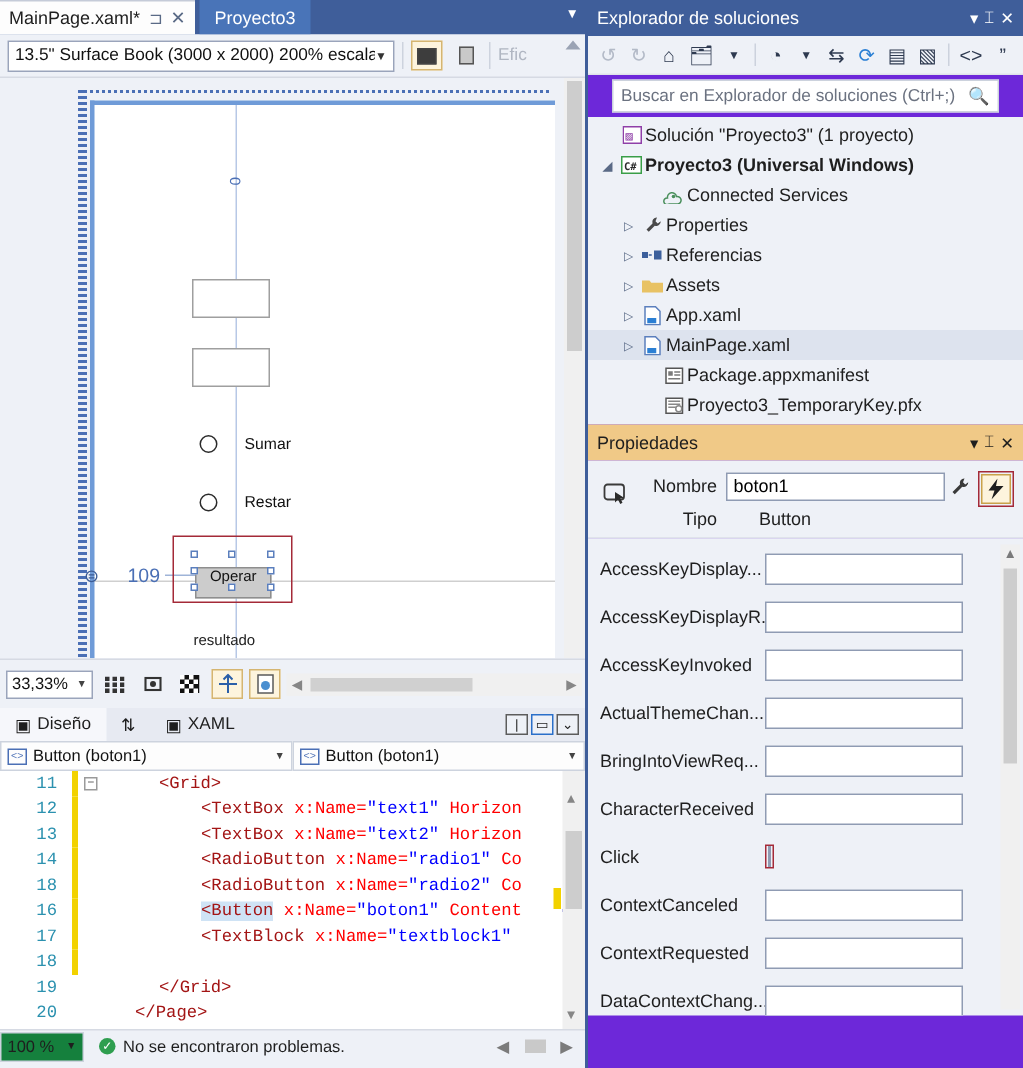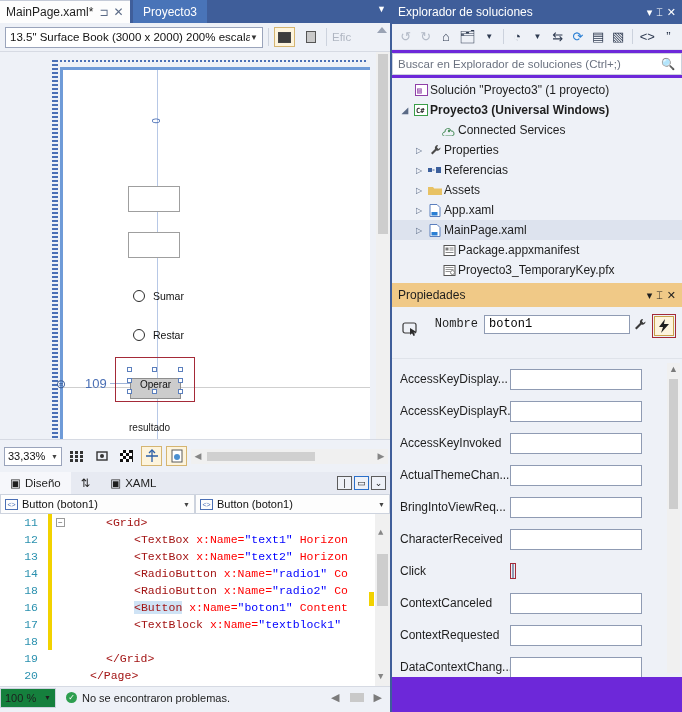--- a/index.html
+++ b/index.html
@@ -55,21 +55,21 @@
   .zero-lbl { position:absolute; left:150px; top:66px; font-size:10px; color:#4a6fb5;
               writing-mode: vertical-rl; }
   .m366 { position:absolute; left:149px; top:182px; font-size:10px; color:#4a6fb5;
           writing-mode: vertical-rl; letter-spacing:0px;}
   .m109 { position:absolute; left:85px; top:324px; font-size:13px; color:#4a6fb5;}
   .m109-tick { position:absolute; left:110px; top:331px; width:25px; height:1px; background:#9fb4d8;}
   .m109-icon { position:absolute; left:56px; top:325px; width:14px; height:12px; color:#3c5c96; font-size:12px;}
   .tbox { position:absolute; border:1px solid #9f9f9f; background:#fff; width:52px; height:26px; }
   .tbox.t1 { left:128px; top:134px; }
   .tbox.t2 { left:128px; top:180px; }
-  .radio { position:absolute; display:flex; align-items:center; gap:8px; font-size:10.5px; color:#111; }
+  .radio { position:absolute; display:flex; align-items:center; gap:18px; font-size:10.5px; color:#111; }
   .radio .dot { width:12px; height:12px; border:1.6px solid #2b2b2b; border-radius:50%; }
   .radio.r1 { left:133px; top:238px; }
   .radio.r2 { left:133px; top:277px; }
   .sel-outline { position:absolute; left:115px; top:305px; width:80px; height:45px; border:1.5px solid #a42a38; }
   .btn-operar { position:absolute; left:130px; top:326px; width:51px; height:21px;
                 background:#cccccc; border:1px solid #8e8e8e; display:flex; align-items:flex-start;
                 justify-content:center; font-size:10px; color:#111; }
   .handle { position:absolute; width:5px; height:5px; background:#ffffff; border:1px solid #5b7fbd; }
   .resultado { position:absolute; left:129px; top:370px; font-size:10px; color:#222; }
 
@@ -143,35 +143,35 @@
   .panel-head.prop { background:#f0c987; color:#1e1e1e; }
   .panel-head .ctl { margin-left:4px; font-size:11px; }
   .panel-head .title { flex:1; }
 
   .sol-toolbar { height:26px; background:#eef1f7; display:flex; align-items:center; gap:7px; padding:0 7px;
                  border-bottom:1px solid #dfe3ea; color:#2e3a50; font-size:13px;}
   .sol-toolbar .tb { width:16px; display:flex; align-items:center; justify-content:center;}
   .sol-toolbar .dis { color:#b3bac7; }
   .sol-sep { width:1px; height:15px; background:#ccd2dd;}
 
-  .sol-search { height:22px; background:#ffffff; border:1px solid #ccd2dd; margin:3px 0; display:flex;
+  .sol-search { height:22px; background:#ffffff; border:1px solid #ccd2dd; margin:3px 16px; display:flex;
                 align-items:center; padding:0 5px; font-size:11.5px; color:#6b7280; }
   .sol-search .mag { margin-left:auto; color:#2b2b2b; }
 
   .tree { padding:2px 0 0 0; background:#eef1f7; height:205px; overflow:hidden;}
   .trow { height:20px; display:flex; align-items:center; font-size:12px; color:#1e1e1e; padding-left:6px; }
   .trow.sel { background:#dde3ee; }
   .trow .exp { width:14px; text-align:center; font-size:8px; color:#5a6a86; }
   .trow .ico { width:18px; display:flex; align-items:center; justify-content:center; font-size:11px; }
   .trow.bold { font-weight:bold; }
   .ind1 { padding-left:6px; } .ind2 { padding-left:20px; } .ind3 { padding-left:34px; }
 
   
   .prop-top { height:52px; background:#eef1f7; display:flex; align-items:flex-start; padding:6px 6px 0 6px;
-              border-bottom:1px solid #dfe3ea;font-family:Liberation Mono, monospace; }
+              border-bottom:1px solid #dfe3ea; }
   .prop-cursor { width:28px; display:flex; align-items:center; justify-content:center; padding-top:8px;}
   .prop-fields { flex:1; }
   .prow { display:flex; align-items:center; height:22px; gap:6px; }
   .prow .lbl { width:52px; text-align:right; font-size:12px; color:#1e1e1e;}
   .nm-input { flex:1; height:19px; background:#ffffff; border:1px solid #8f9bb3; font-size:12px;
               padding:0 4px; display:flex; align-items:center; }
   .tp-val { font-size:12px; color:#1e1e1e; padding-left:22px; }
   .prop-tools { display:flex; gap:2px; padding-top:1px; }
   .pt-btn { width:20px; height:20px; display:flex; align-items:center; justify-content:center;
             border:1px solid transparent; font-size:12px;}
@@ -597,20 +597,24 @@
         <svg width="20" height="18" viewBox="0 0 20 18">
             <rect x="1" y="2" width="13" height="10" rx="2" fill="none" stroke="#3a3a3a" stroke-width="1.2"></rect>
             <path d="M8 7 l0 7 l2 -2 l1.5 3 l1.5 -0.8 l-1.5 -3 l2.5 -0.4z" fill="#2b2b2b"></path>
           </svg>
       </div>
       <div class="prop-fields">
         <div class="prow">
           <span class="lbl">Nombre</span>
           <span class="nm-input">boton1</span>
         </div>
+        <div class="prow">
+          <span class="lbl">Tipo</span>
+          <span class="tp-val">Button</span>
+        </div>
       </div>
       <div class="prop-tools">
         <span class="pt-btn">
           <svg width="14" height="13" viewBox="0 0 14 13">
               <path d="M10 1 a3 3 0 0 0 -3 4 L2 10 l1.5 1.5 L8.5 6.5 a3 3 0 0 0 4 -3 L10.5 5 L9 3.5z" fill="#3a3a3a"></path>
             </svg>
         </span>
         <span class="pt-wrap-red">
           <span class="pt-btn sel">
             <svg width="12" height="14" viewBox="0 0 12 14">

